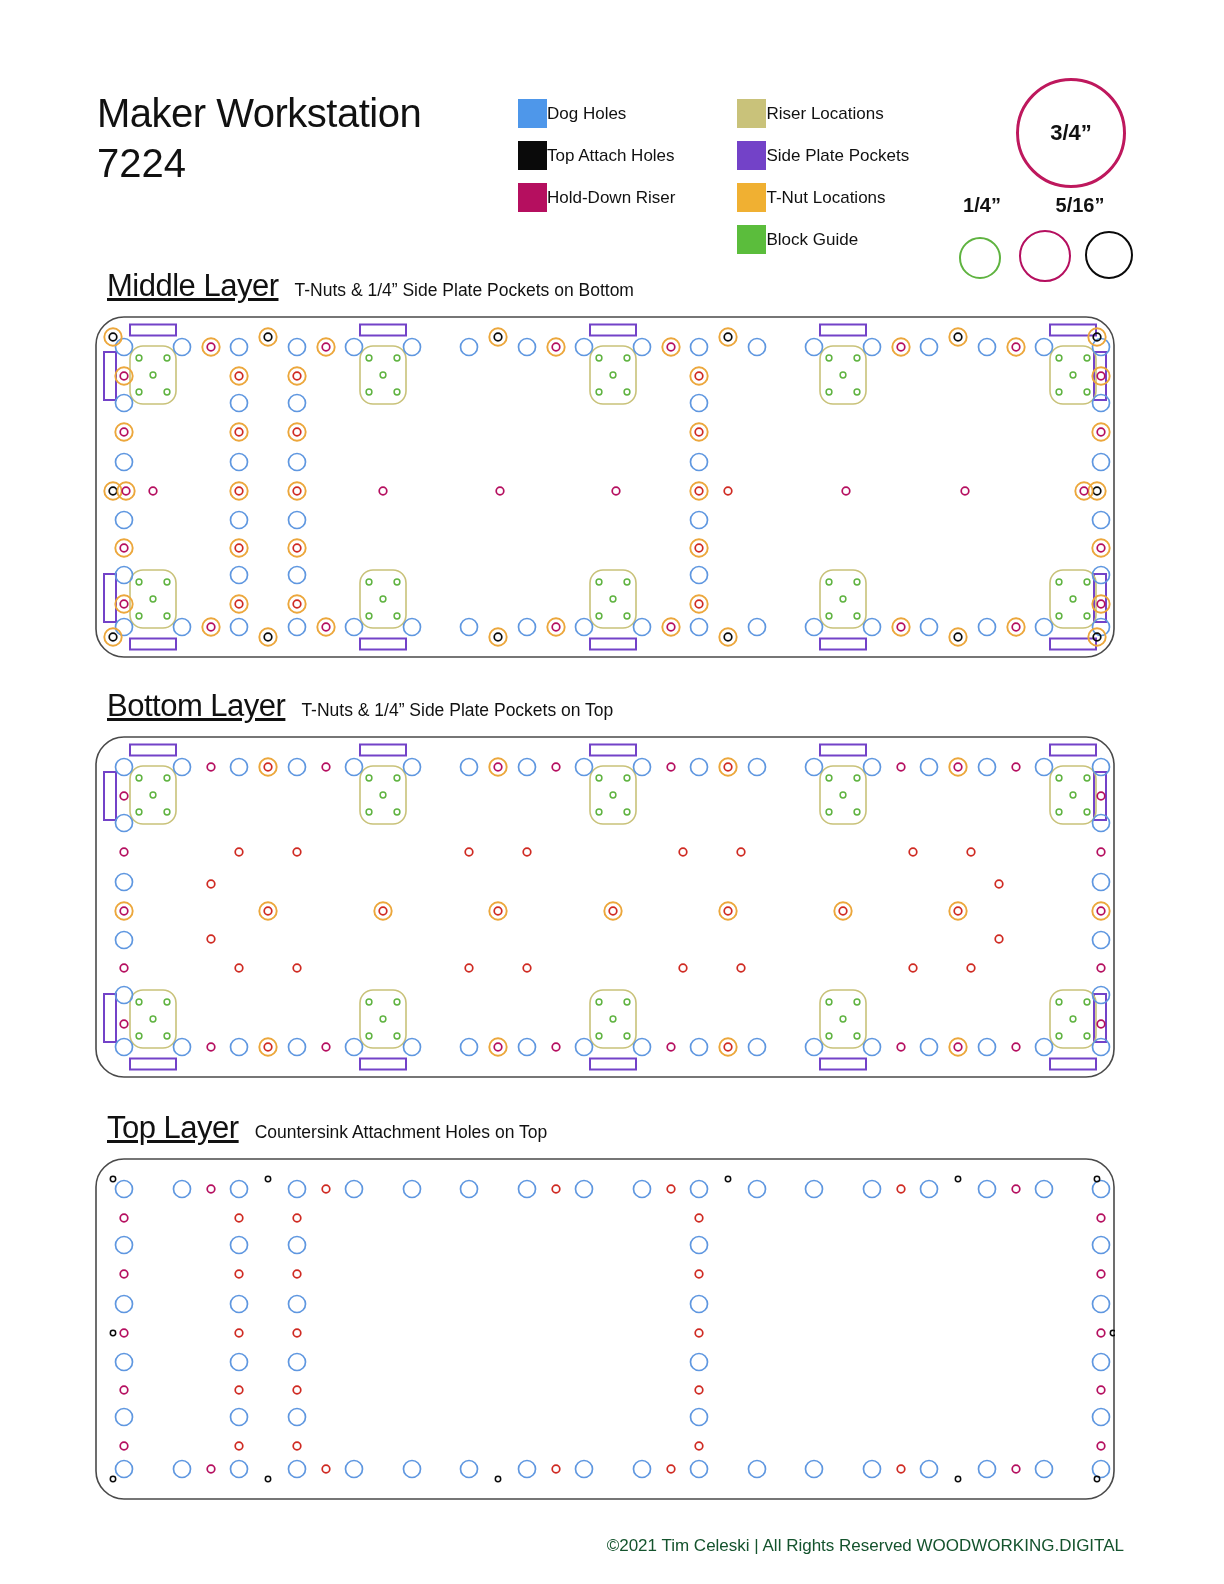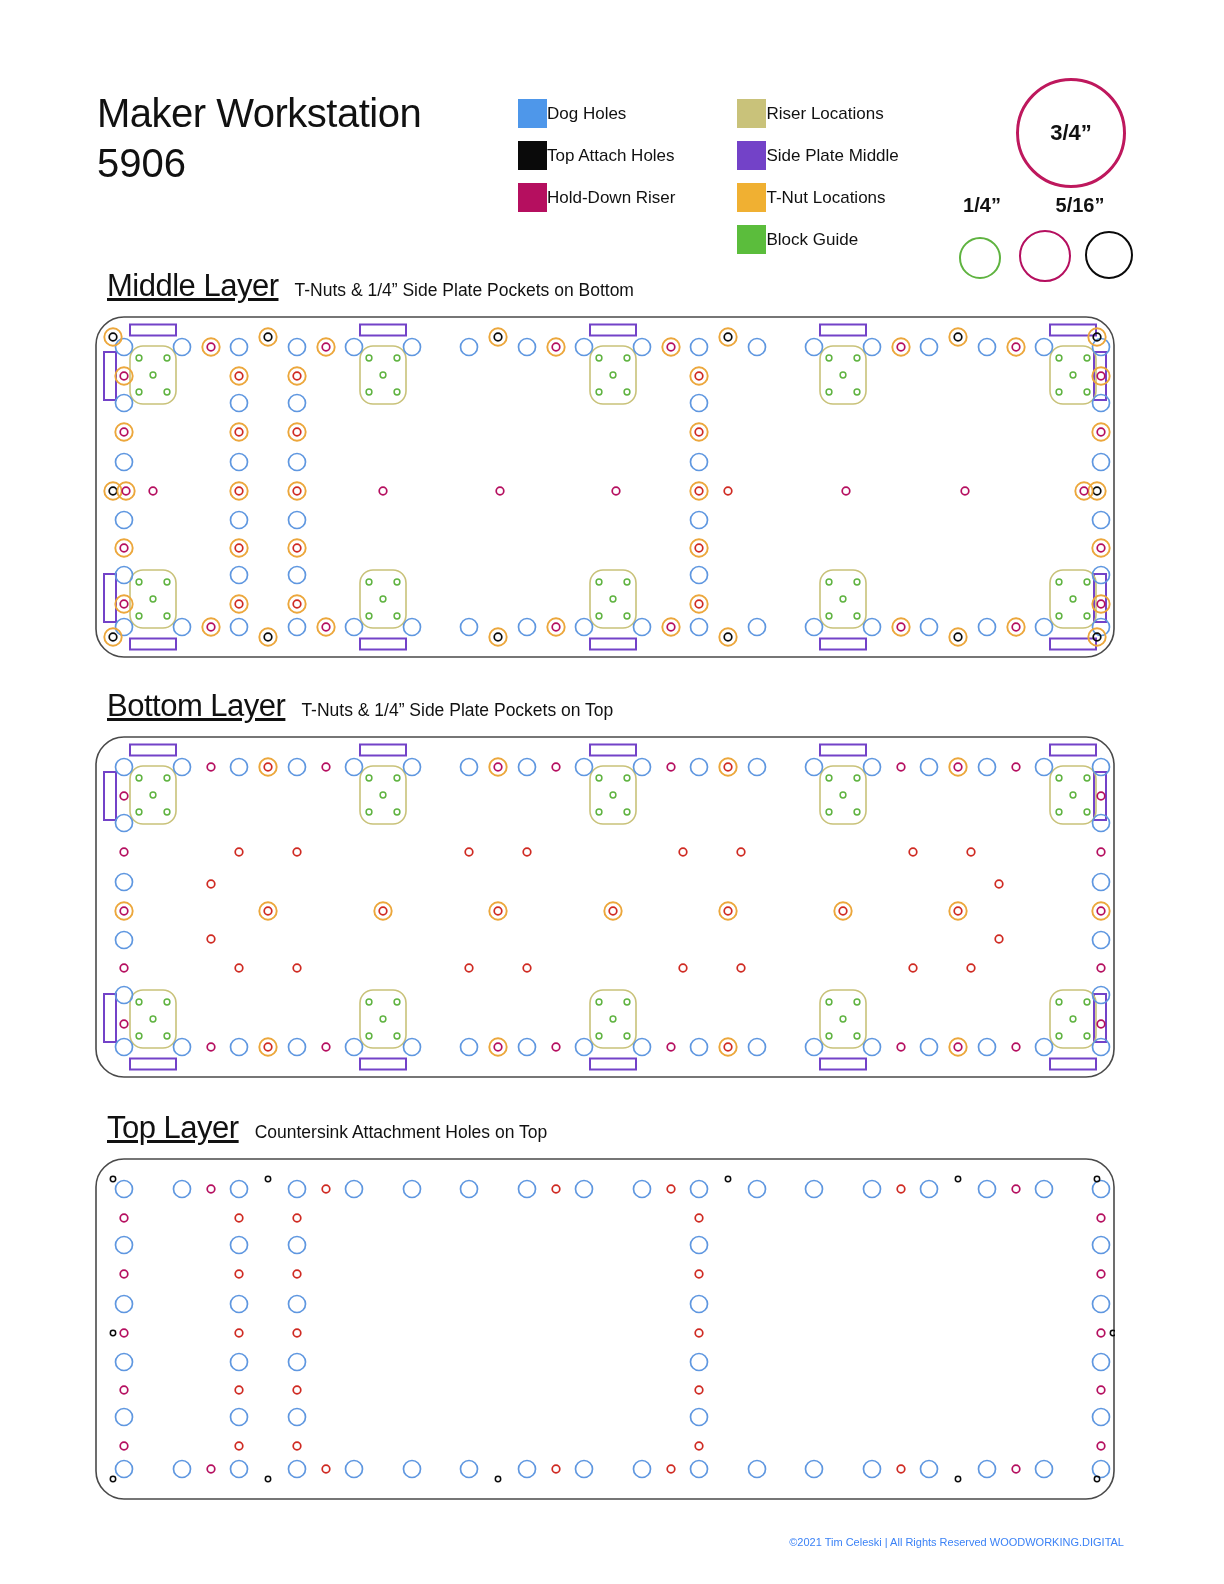--- a/index.html
+++ b/index.html
@@ -21,30 +21,30 @@
               display:flex;align-items:center;justify-content:center;font-size:22px;font-weight:700;}
   .size-lbl{position:absolute;font-size:20px;font-weight:700;text-align:center;}
   .ring{position:absolute;border-radius:50%;}
   
   .sec{position:absolute;left:95px;width:1029px;}
   .sec h2{display:flex;align-items:baseline;gap:16px;margin:0 0 0 12px;font-weight:400;}
   .sec .h{font-size:31px;letter-spacing:-0.5px;text-decoration:underline;}
   .sec .sub{font-size:17.5px;}
   .panel{width:1020px;height:342px;margin-top:12px;}
   .panel svg{display:block;}
-  .footer{position:absolute;left:95px;top:1536px;width:1029px;text-align:right;font-size:11px;color:#3b82f6;}
+  .footer{position:absolute;left:95px;top:1536px;width:1029px;text-align:right;font-size:17px;color:#14532d;}
 </style>
 </head>
 <body>
 
 <div class="page">
 
   <div class="title-block">
     <div class="t1">Maker Workstation</div>
-    <div class="t3">5906</div>
+    <div class="t3">7224</div>
   </div>
 
   <div class="legend">
     <div class="legend-col">
       <div class="legend-item">
         <span class="swatch" style="background: rgb(78, 151, 234);"></span>
         <span class="legend-label">Dog Holes</span>
       </div>
       <div class="legend-item">
         <span class="swatch" style="background: rgb(10, 10, 10);"></span>
@@ -55,21 +55,21 @@
         <span class="legend-label">Hold-Down Riser</span>
       </div>
     </div>
     <div class="legend-col">
       <div class="legend-item">
         <span class="swatch" style="background: rgb(201, 194, 122);"></span>
         <span class="legend-label">Riser Locations</span>
       </div>
       <div class="legend-item">
         <span class="swatch" style="background: rgb(115, 66, 200);"></span>
-        <span class="legend-label">Side Plate Middle</span>
+        <span class="legend-label">Side Plate Pockets</span>
       </div>
       <div class="legend-item">
         <span class="swatch" style="background: rgb(240, 176, 50);"></span>
         <span class="legend-label">T-Nut Locations</span>
       </div>
       <div class="legend-item">
         <span class="swatch" style="background: rgb(91, 189, 60);"></span>
         <span class="legend-label">Block Guide</span>
       </div>
     </div>

